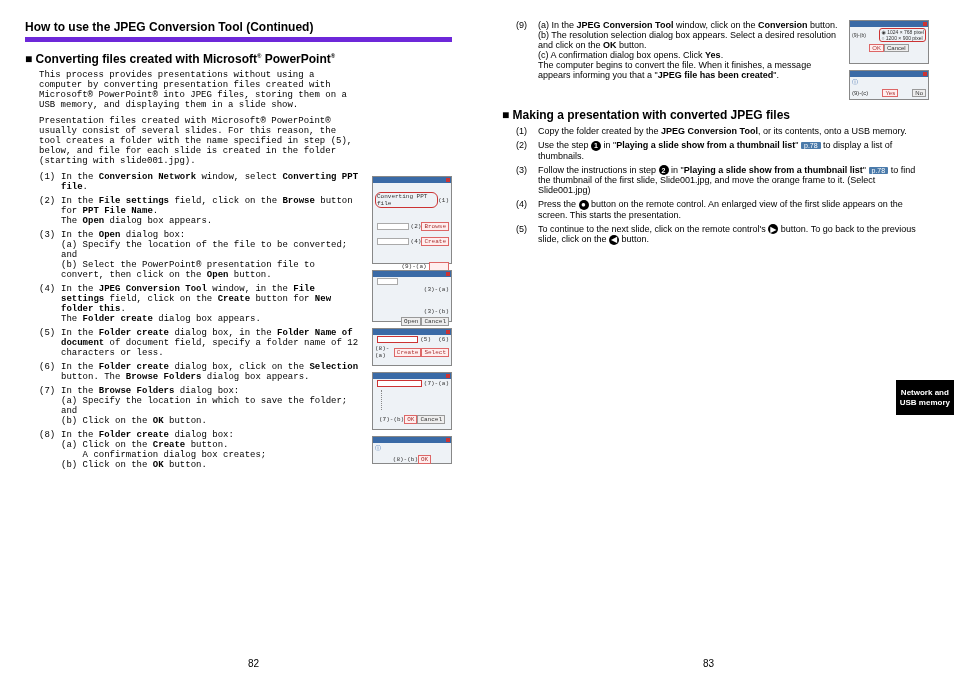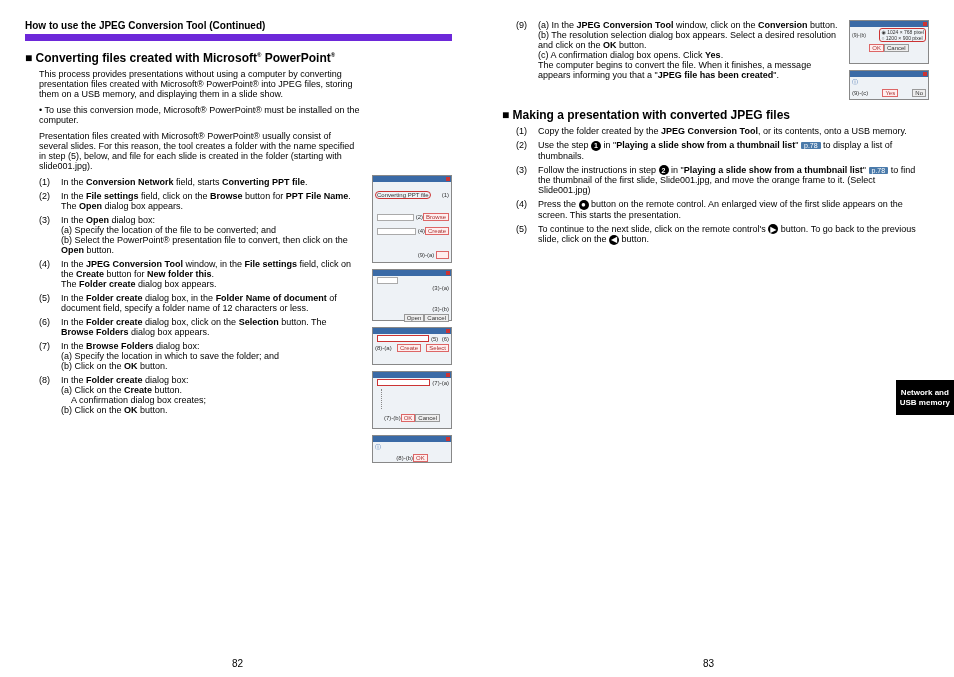--- a/index.html
+++ b/index.html
@@ -15,23 +15,23 @@
   }
   .page {
     display: flex;
     padding: 20px 25px 10px 25px;
     gap: 50px;
   }
   .col {
     flex: 1;
   }
   .title {
-    font-size: 10px;
+    font-size: 12px;
     font-weight: bold;
-    border-bottom: 7px solid #6d28d9;
+    border-bottom: 5px solid #6d28d9;
     padding-bottom: 3px;
     margin-bottom: 10px;
   }
   .h2 {
     font-size: 12px;
     font-weight: bold;
     margin: 8px 0 4px 0;
   }
   .block { margin-bottom: 6px; }
   .indent1 { margin-left: 14px; }
@@ -65,20 +65,21 @@
     justify-content: center;
     width: 10px; height: 10px;
     border-radius: 50%;
     background: #000;
     color: #fff;
     font-size: 8px;
   }
   .left-main {
     display: flex;
     gap: 12px;
+    font-family: Liberation Mono, monospace;
   }
   .left-text { flex: 1; }
   .left-figs { width: 80px; display: flex; flex-direction: column; gap: 6px; }
   .fig {
     border: 1px solid #888;
     background: #eef2f6;
     position: relative;
     font-size: 6px;
     color: #333;
   }
@@ -102,21 +103,21 @@
     font-weight: bold;
     text-align: center;
     padding: 8px 4px;
     line-height: 1.2;
   }
   .pagenum {
     position: absolute;
     bottom: 8px;
     font-size: 10px;
   }
-  .pagenum.left { left: 232px; }
+  .pagenum.left { left: 248px; }
   .pagenum.right { right: 240px; }
   b { font-weight: bold; }
   .right-top { display:flex; gap:8px;}
   .right-top-text { flex:1;}
   .right-top-figs { width:80px; display:flex; flex-direction:column; gap:6px;}
 </style>
 </head>
 <body>
 
 <div class="page">
@@ -124,26 +125,25 @@
   <div class="col">
     <div class="title">How to use the JPEG Conversion Tool (Continued)</div>
 
     <div class="h2">
       <span>■ Converting files created with Microsoft</span><span class="sup">®</span><span> PowerPoint</span><span class="sup">®</span>
     </div>
 
     <div class="left-main">
       <div class="left-text">
         <div class="block indent1">This process provides presentations without using a computer by converting presentation files created with Microsoft® PowerPoint® into JPEG files, storing them on a USB memory, and displaying them in a slide show.</div>
-        <div class="block indent1">• <span>To use this conversion mode, Microsoft® PowerPoint® must be installed on the computer.</span></div>
         <div class="block indent2">Presentation files created with Microsoft® PowerPoint® usually consist of several slides. For this reason, the tool creates a folder with the name specified in step (5), below, and file for each slide is created in the folder (starting with slide001.jpg).</div>
 
         <div class="numitem indent1">
           <span class="num">(1)</span>
-          <span class="txt"><span>In the </span><b>Conversion Network</b><span> field, starts </span><b>Converting PPT file</b><span>.</span></span>
+          <span class="txt"><span>In the </span><b>Conversion Network</b><span> window, select </span><b>Converting PPT file</b><span>.</span></span>
         </div>
 
         <div class="numitem indent1">
           <span class="num">(2)</span>
           <span class="txt"><span>In the </span><b>File settings</b><span> field, click on the </span><b>Browse</b><span> button for </span><b>PPT File Name</b><span>.</span><br><span>The </span><b>Open</b><span> dialog box appears.</span></span>
         </div>
 
         <div class="numitem indent1">
           <span class="num">(3)</span>
           <span class="txt"><span>In the </span><b>Open</b><span> dialog box:</span><br>

